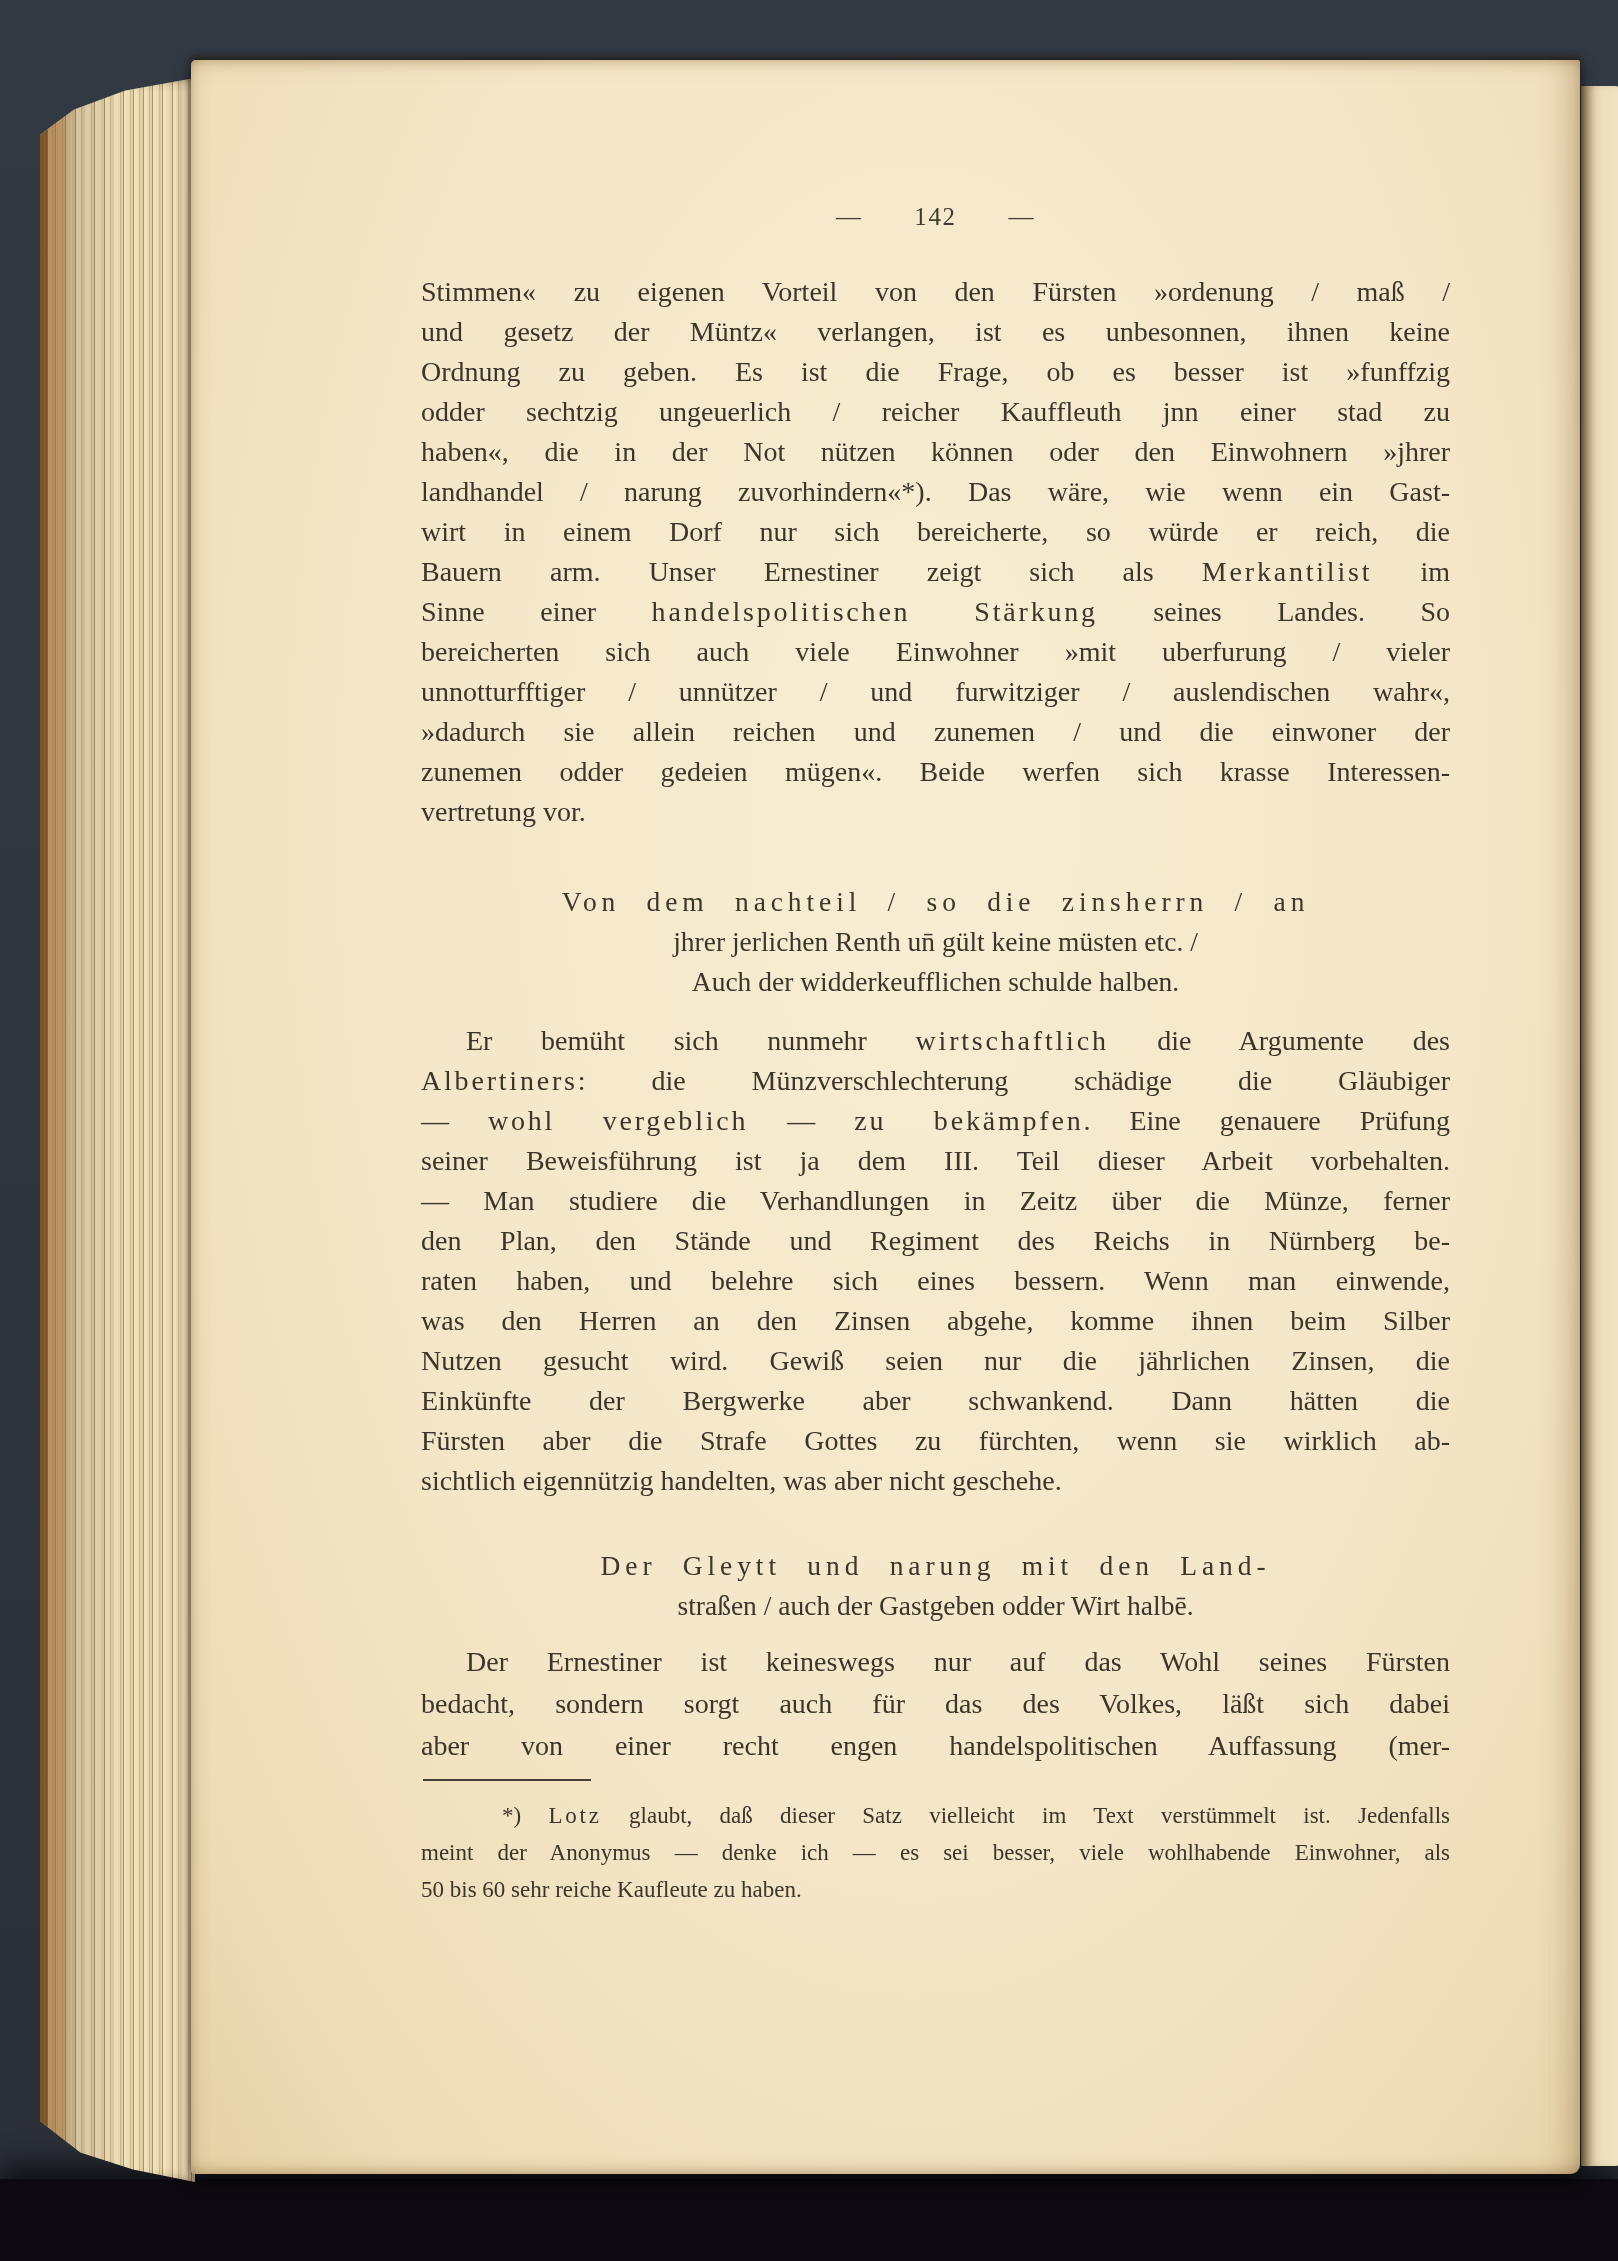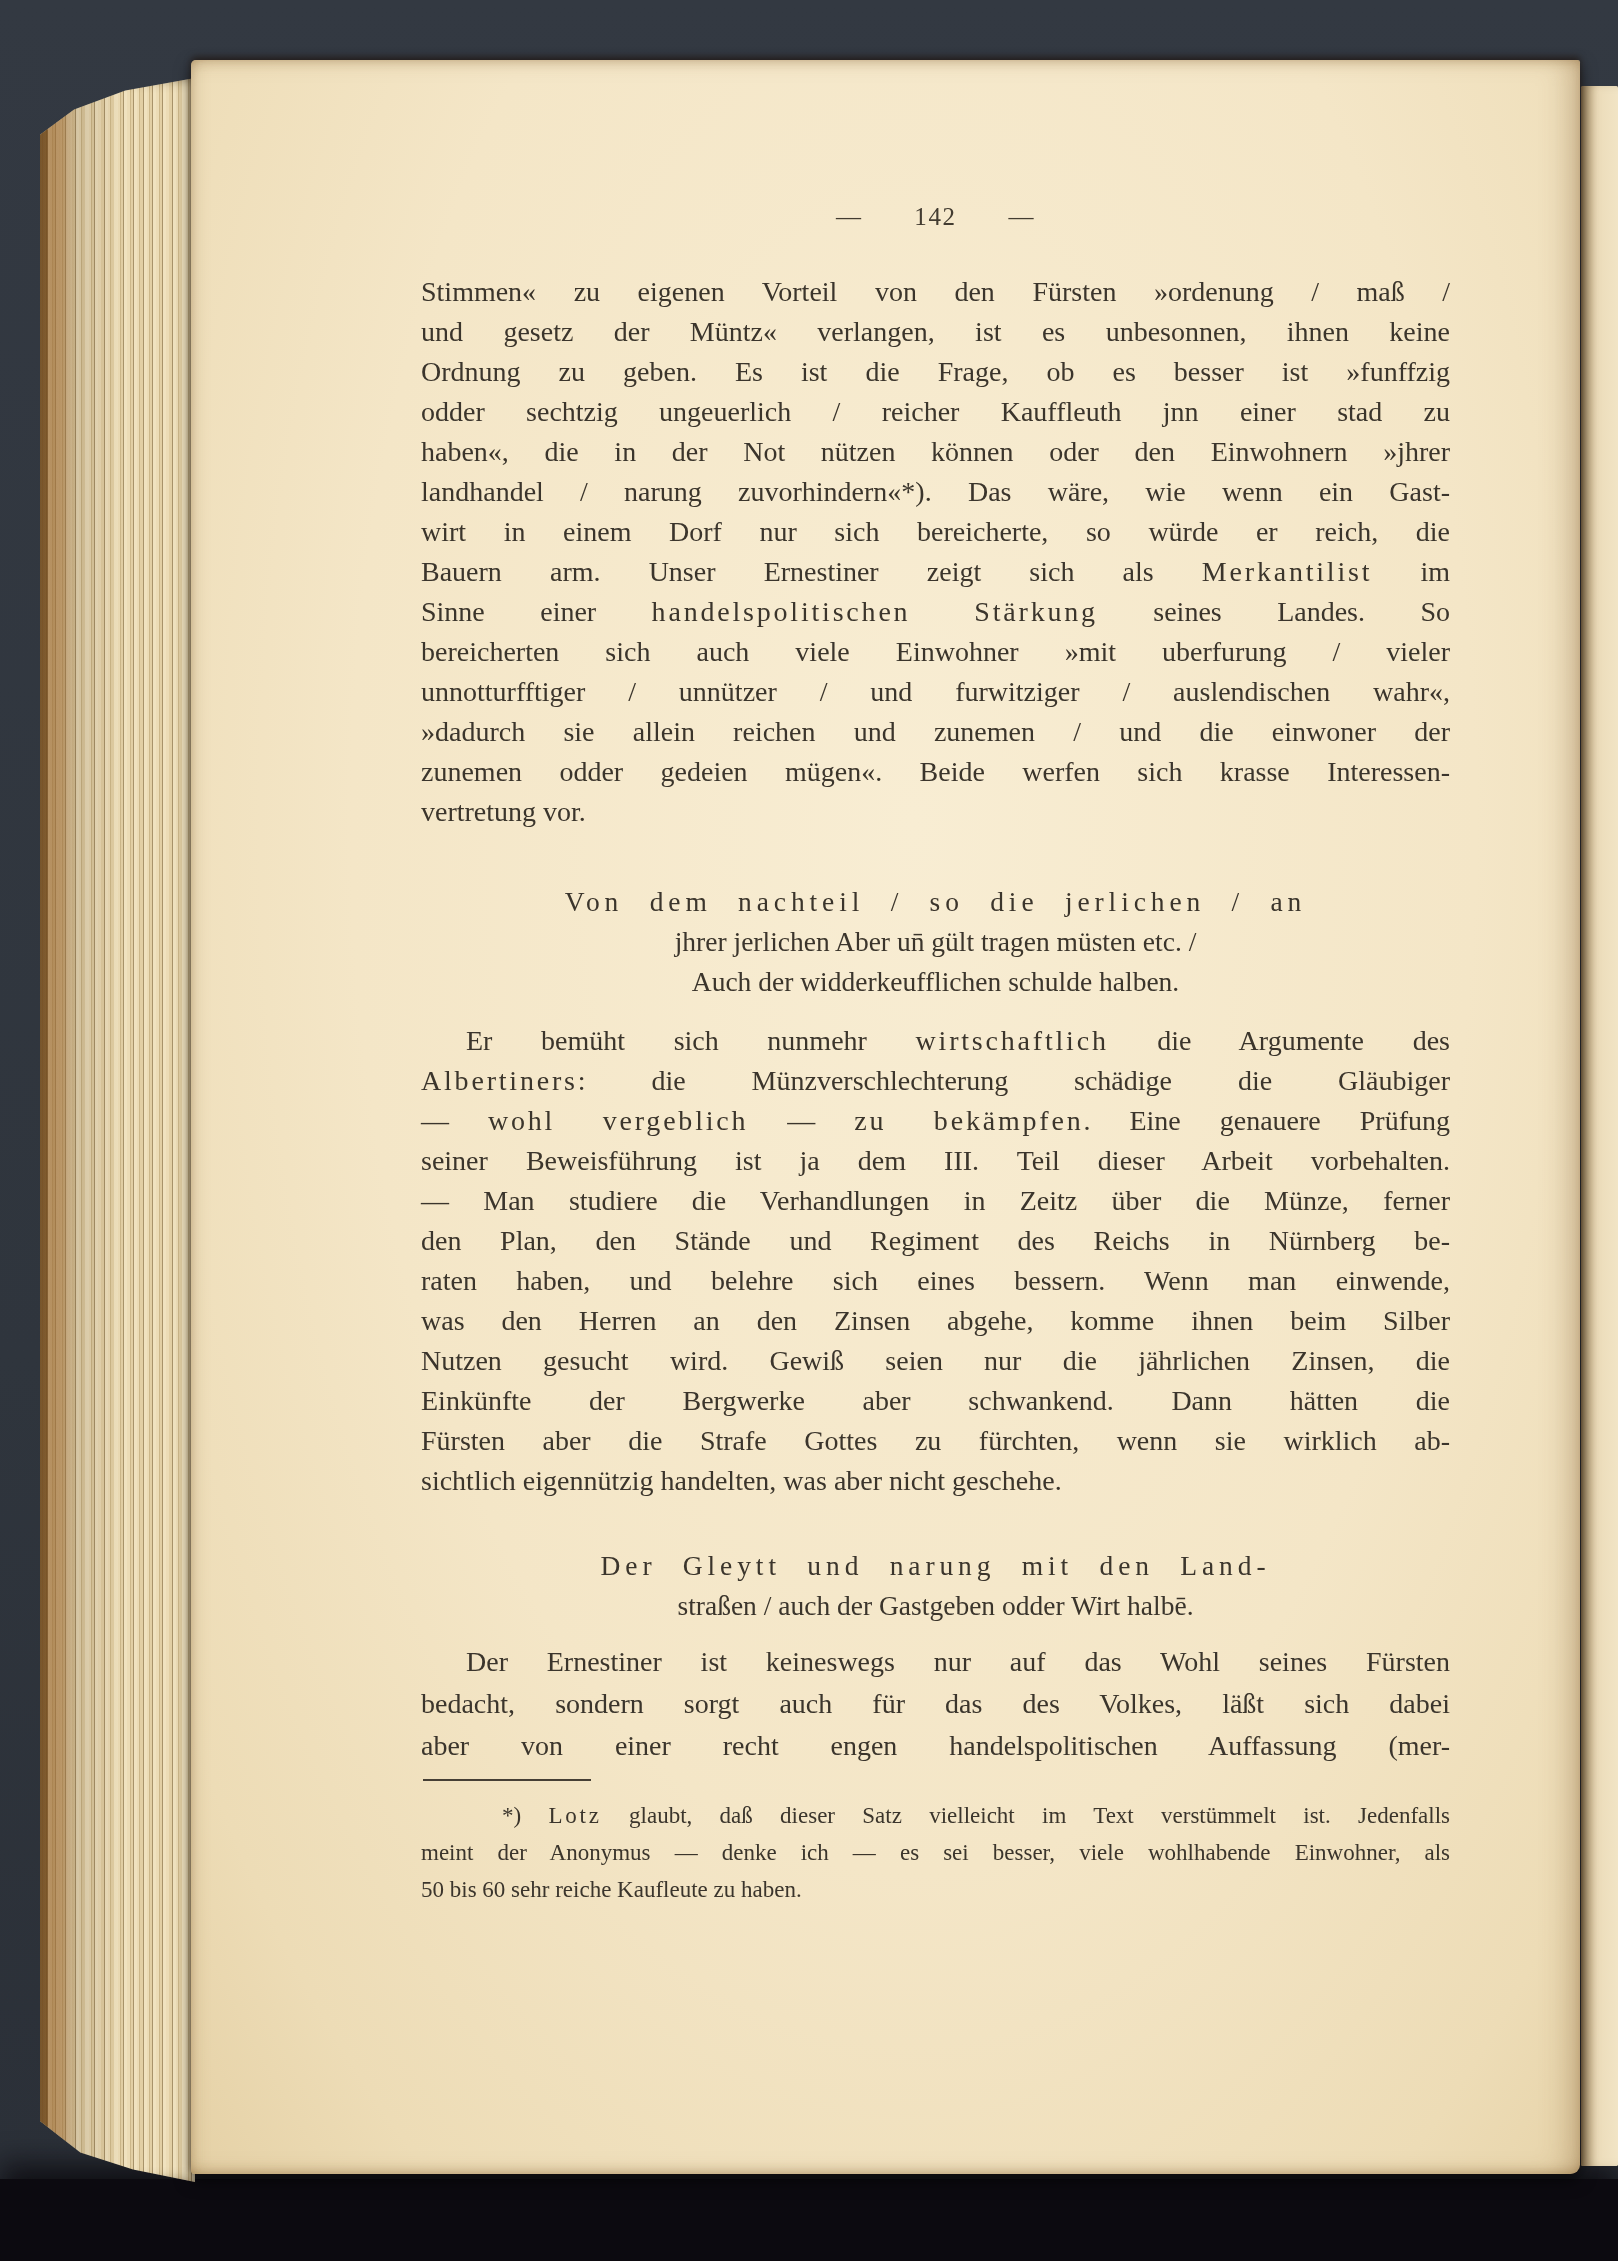--- a/index.html
+++ b/index.html
@@ -98,22 +98,22 @@
           <div class="line">wirt in einem Dorf nur sich bereicherte, so würde er reich, die</div>
           <div class="line"><span>Bauern arm. Unser Ernestiner zeigt sich als </span><span class="sp">Merkantilist</span><span> im</span></div>
           <div class="line"><span>Sinne einer </span><span class="sp">handelspolitischen Stärkung</span><span> seines Landes. So</span></div>
           <div class="line">bereicherten sich auch viele Einwohner »mit uberfurung / vieler</div>
           <div class="line">unnotturfftiger / unnützer / und furwitziger / auslendischen wahr«,</div>
           <div class="line">»dadurch sie allein reichen und zunemen / und die einwoner der</div>
           <div class="line">zunemen odder gedeien mügen«. Beide werfen sich krasse Interessen-</div>
           <div class="line last">vertretung vor.</div>
         </div>
       <div class="heading h1">
-          <div class="line spaced">Von dem nachteil / so die jerlichen / an</div>
-          <div class="line">jhrer jerlichen Aber un̄ gült tragen müsten etc. /</div>
+          <div class="line spaced">Von dem nachteil / so die zinsherrn / an</div>
+          <div class="line">jhrer jerlichen Renth un̄ gült keine müsten etc. /</div>
           <div class="line">Auch der widderkeufflichen schulde halben.</div>
         </div>
       <div class="para p2 indent">
           <div class="line"><span>Er bemüht sich nunmehr </span><span class="sp">wirtschaftlich</span><span> die Argumente des</span></div>
           <div class="line"><span class="sp">Albertiners</span><span>: die Münzverschlechterung schädige die Gläubiger</span></div>
           <div class="line"><span>— </span><span class="sp">wohl vergeblich</span><span> — </span><span class="sp">zu bekämpfen</span><span>. Eine genauere Prüfung</span></div>
           <div class="line">seiner Beweisführung ist ja dem III. Teil dieser Arbeit vorbehalten.</div>
           <div class="line">— Man studiere die Verhandlungen in Zeitz über die Münze, ferner</div>
           <div class="line">den Plan, den Stände und Regiment des Reichs in Nürnberg be-</div>
           <div class="line">raten haben, und belehre sich eines bessern. Wenn man einwende,</div>

